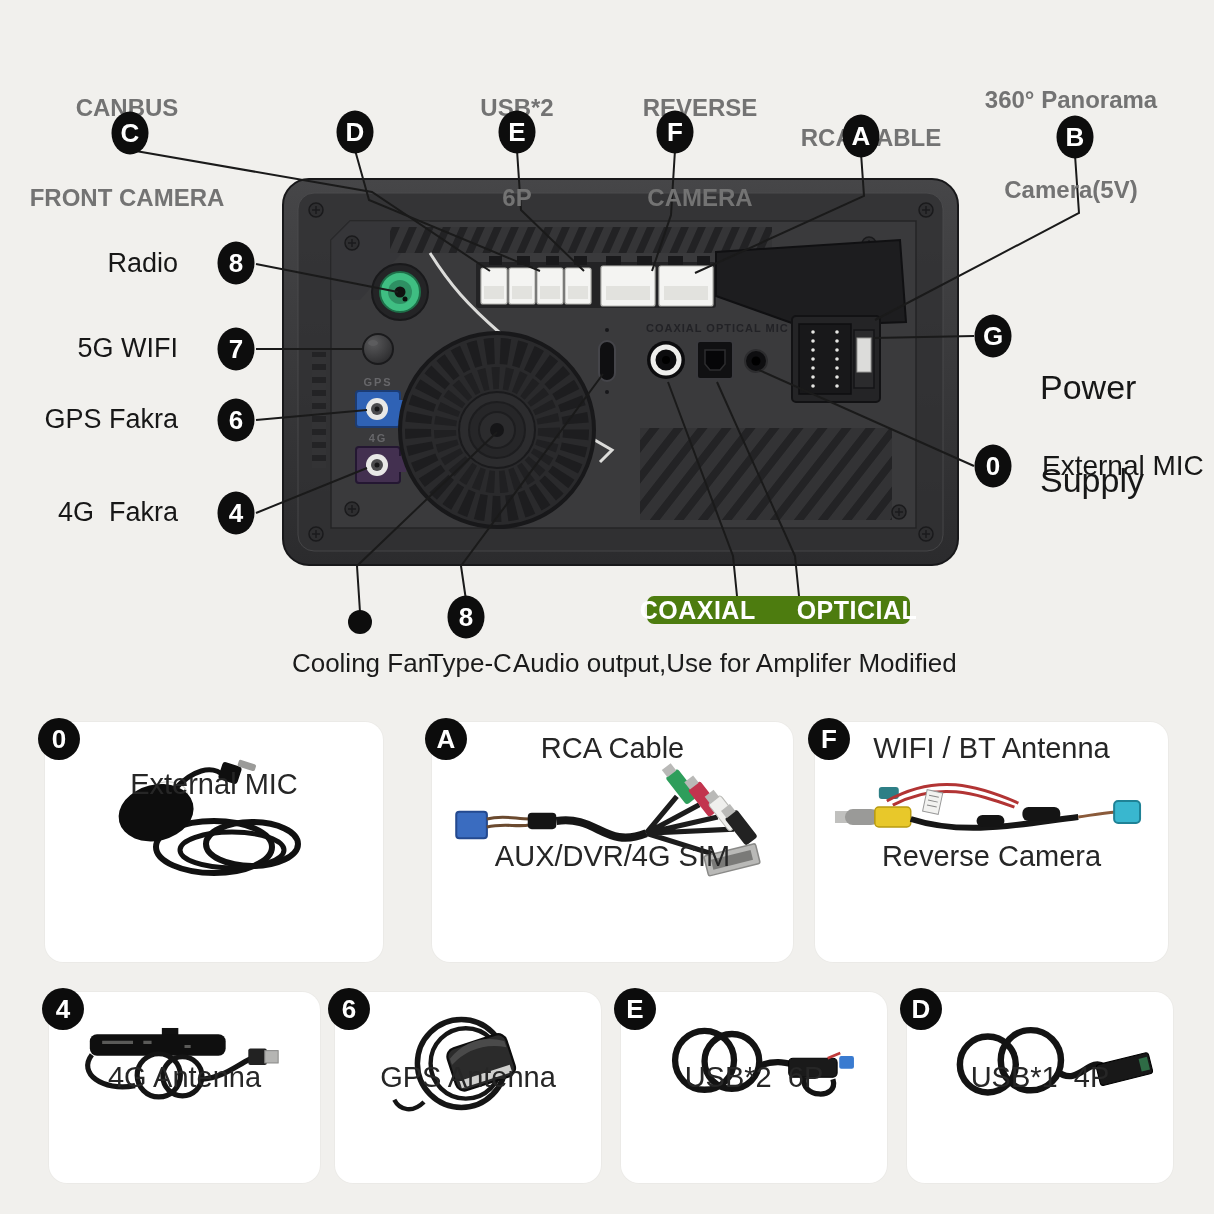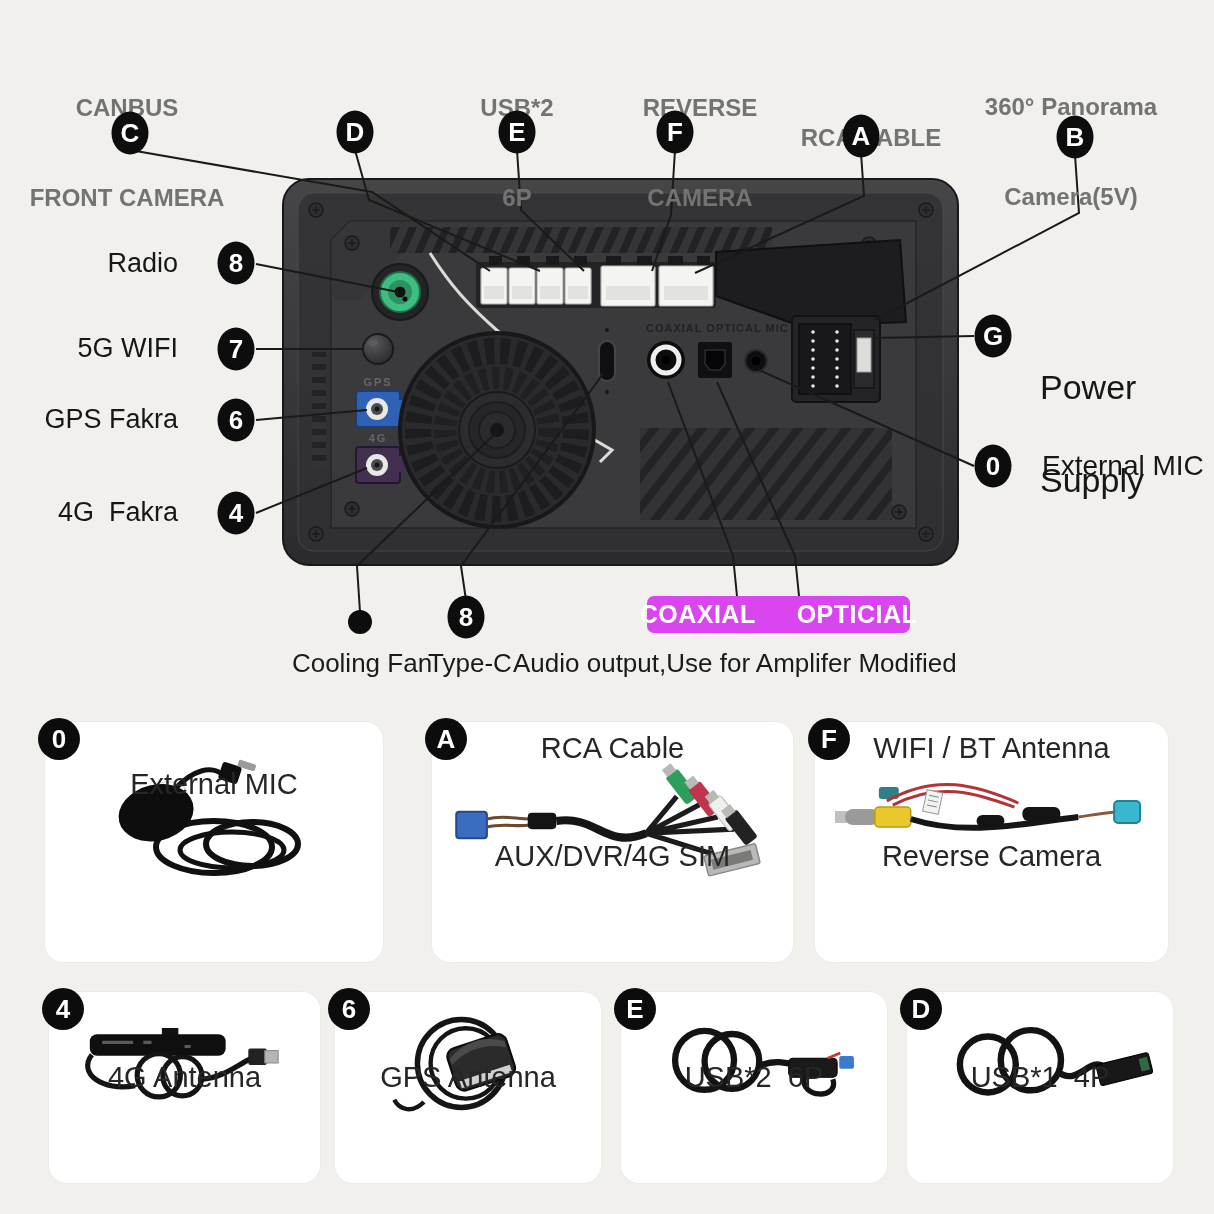--- a/index.html
+++ b/index.html
@@ -14,22 +14,22 @@
   .art{position:absolute;left:0;top:0;}
   .tl{position:absolute;transform:translateX(-50%);text-align:center;
       font-size:24px;line-height:30px;color:#737373;white-space:pre;font-weight:bold;}
   .badge{position:absolute;width:37px;height:43px;border-radius:50%;
       background:#0d0d0d;color:#fff;display:flex;align-items:center;justify-content:center;
       font-size:26px;font-weight:bold;transform:translate(-50%,-50%);z-index:5;}
   .ll{position:absolute;transform:translate(-100%,-50%);font-size:27px;color:#171717;white-space:pre;}
   .rl{position:absolute;font-size:34px;color:#171717;white-space:pre;line-height:31px;}
   .cap{position:absolute;font-size:26px;color:#1b1b1b;top:648px;white-space:pre;}
   .center{transform:translateX(-50%);}
-  .audio-box{position:absolute;left:647px;top:596px;width:263px;height:37px;
-      background:#d946ef;color:#fff;border-radius:7px;display:flex;align-items:center;
+  .audio-box{position:absolute;left:647px;top:596px;width:263px;height:28px;
+      background:#4d7c0f;color:#fff;border-radius:7px;display:flex;align-items:center;
       justify-content:center;gap:41px;font-size:25px;font-weight:bold;letter-spacing:.5px;z-index:4;}
   .card{position:absolute;background:#ffffff;border-radius:18px;box-shadow:0 0 0 1px rgba(0,0,0,.025);}
   .card-badge{position:absolute;left:-7px;top:-4px;width:42px;height:42px;border-radius:50%;
       background:#0c0c0c;color:#fff;display:flex;align-items:center;justify-content:center;
       font-size:26px;font-weight:bold;z-index:3;}
   .card-label{position:absolute;left:0;right:0;bottom:16px;text-align:center;
       font-size:29px;line-height:36px;color:#262626;white-space:pre;}
   .photo{position:absolute;left:12px;right:12px;}
   .photo svg{width:100%;height:100%;}
   .r1 .photo{top:30px;height:140px;}
@@ -242,21 +242,21 @@
     <div>USB*2</div>
     <div>6P</div>
   </div>
   <div class="tl" style="left:680px;top:33px;margin-left:20px;">
     <div>REVERSE</div>
     <div>CAMERA</div>
   </div>
   <div class="tl" style="left:871px;top:63px;">
     <div>RCA CABLE</div>
   </div>
-  <div class="tl" style="left:1071px;top:32px;text-align:center;">
+  <div class="tl" style="left:1071px;top:25px;text-align:center;">
     <div>360° Panorama</div>
     <div>Camera(5V)</div>
   </div>
 
   <div class="badge" style="left:130px;top:133px;">C</div>
   <div class="badge" style="left:355px;top:132px;">D</div>
   <div class="badge" style="left:517px;top:132px;">E</div>
   <div class="badge" style="left:675px;top:132px;">F</div>
   <div class="badge" style="left:861px;top:136px;">A</div>
   <div class="badge" style="left:1075px;top:137px;">B</div>

